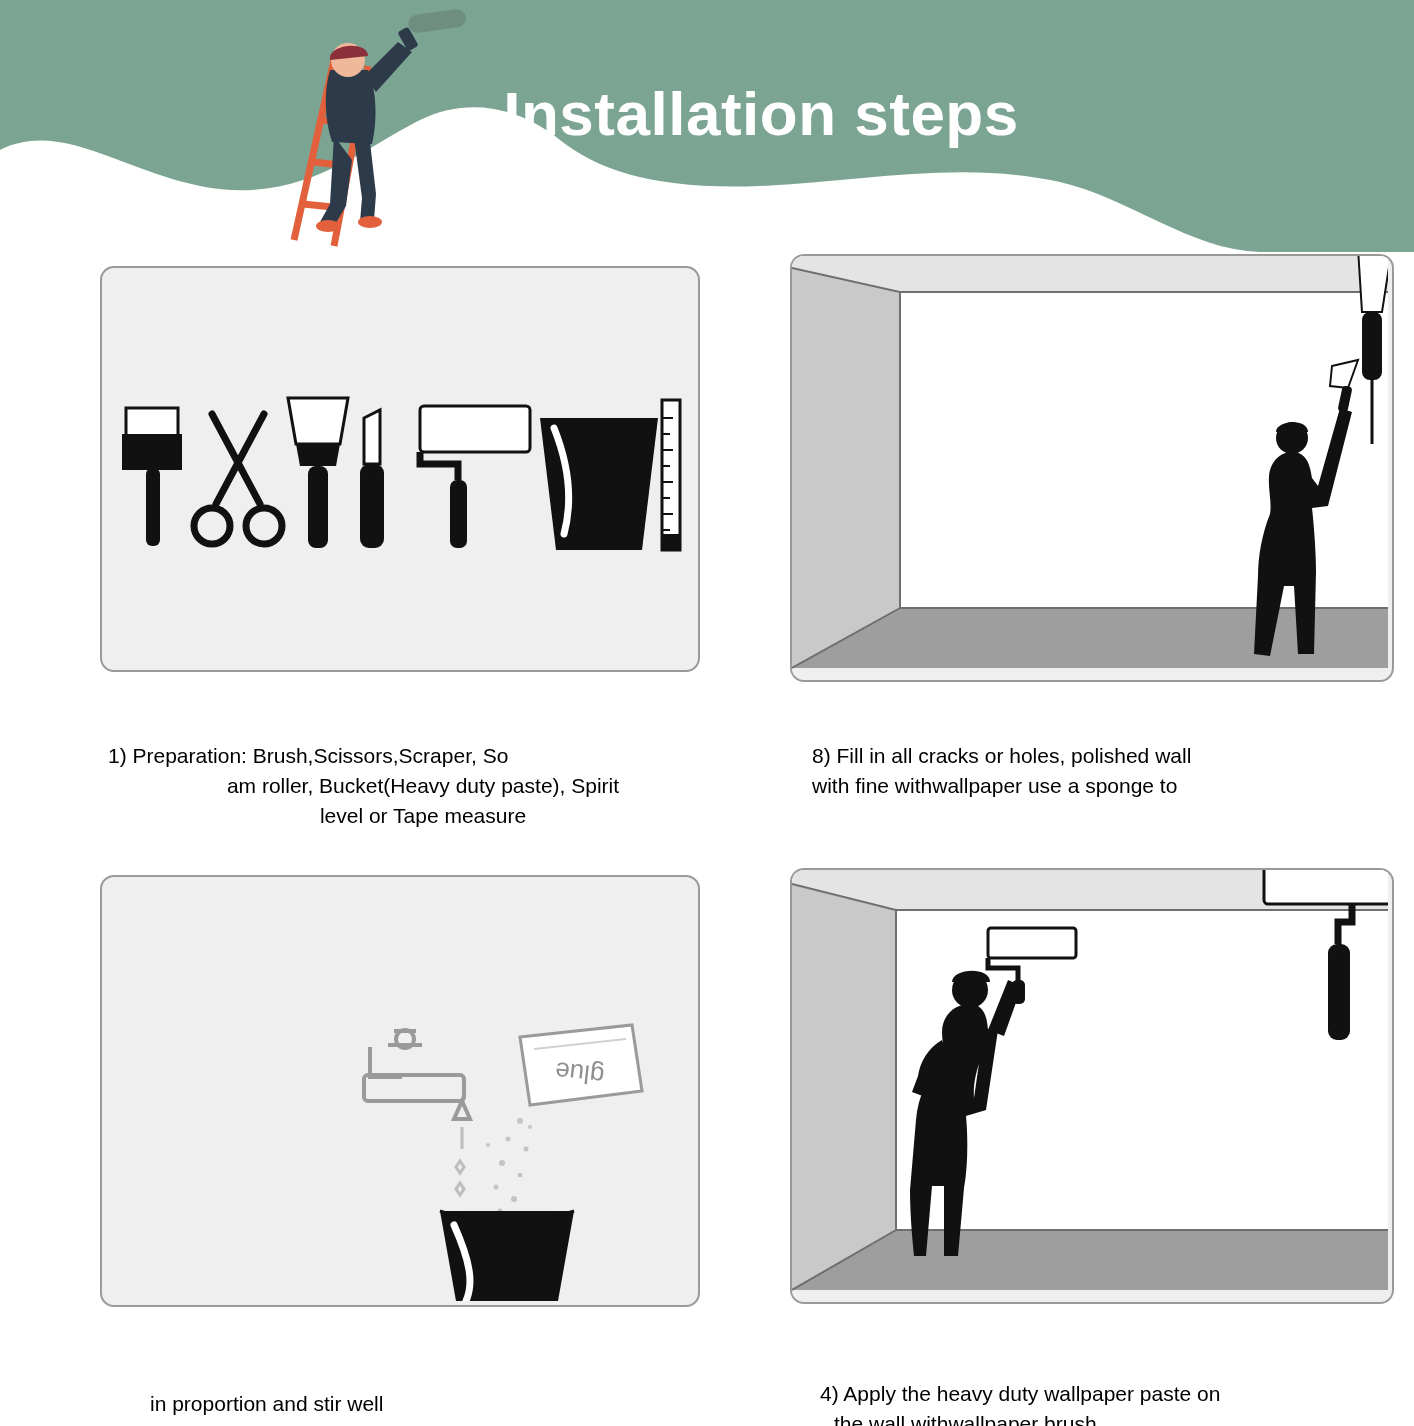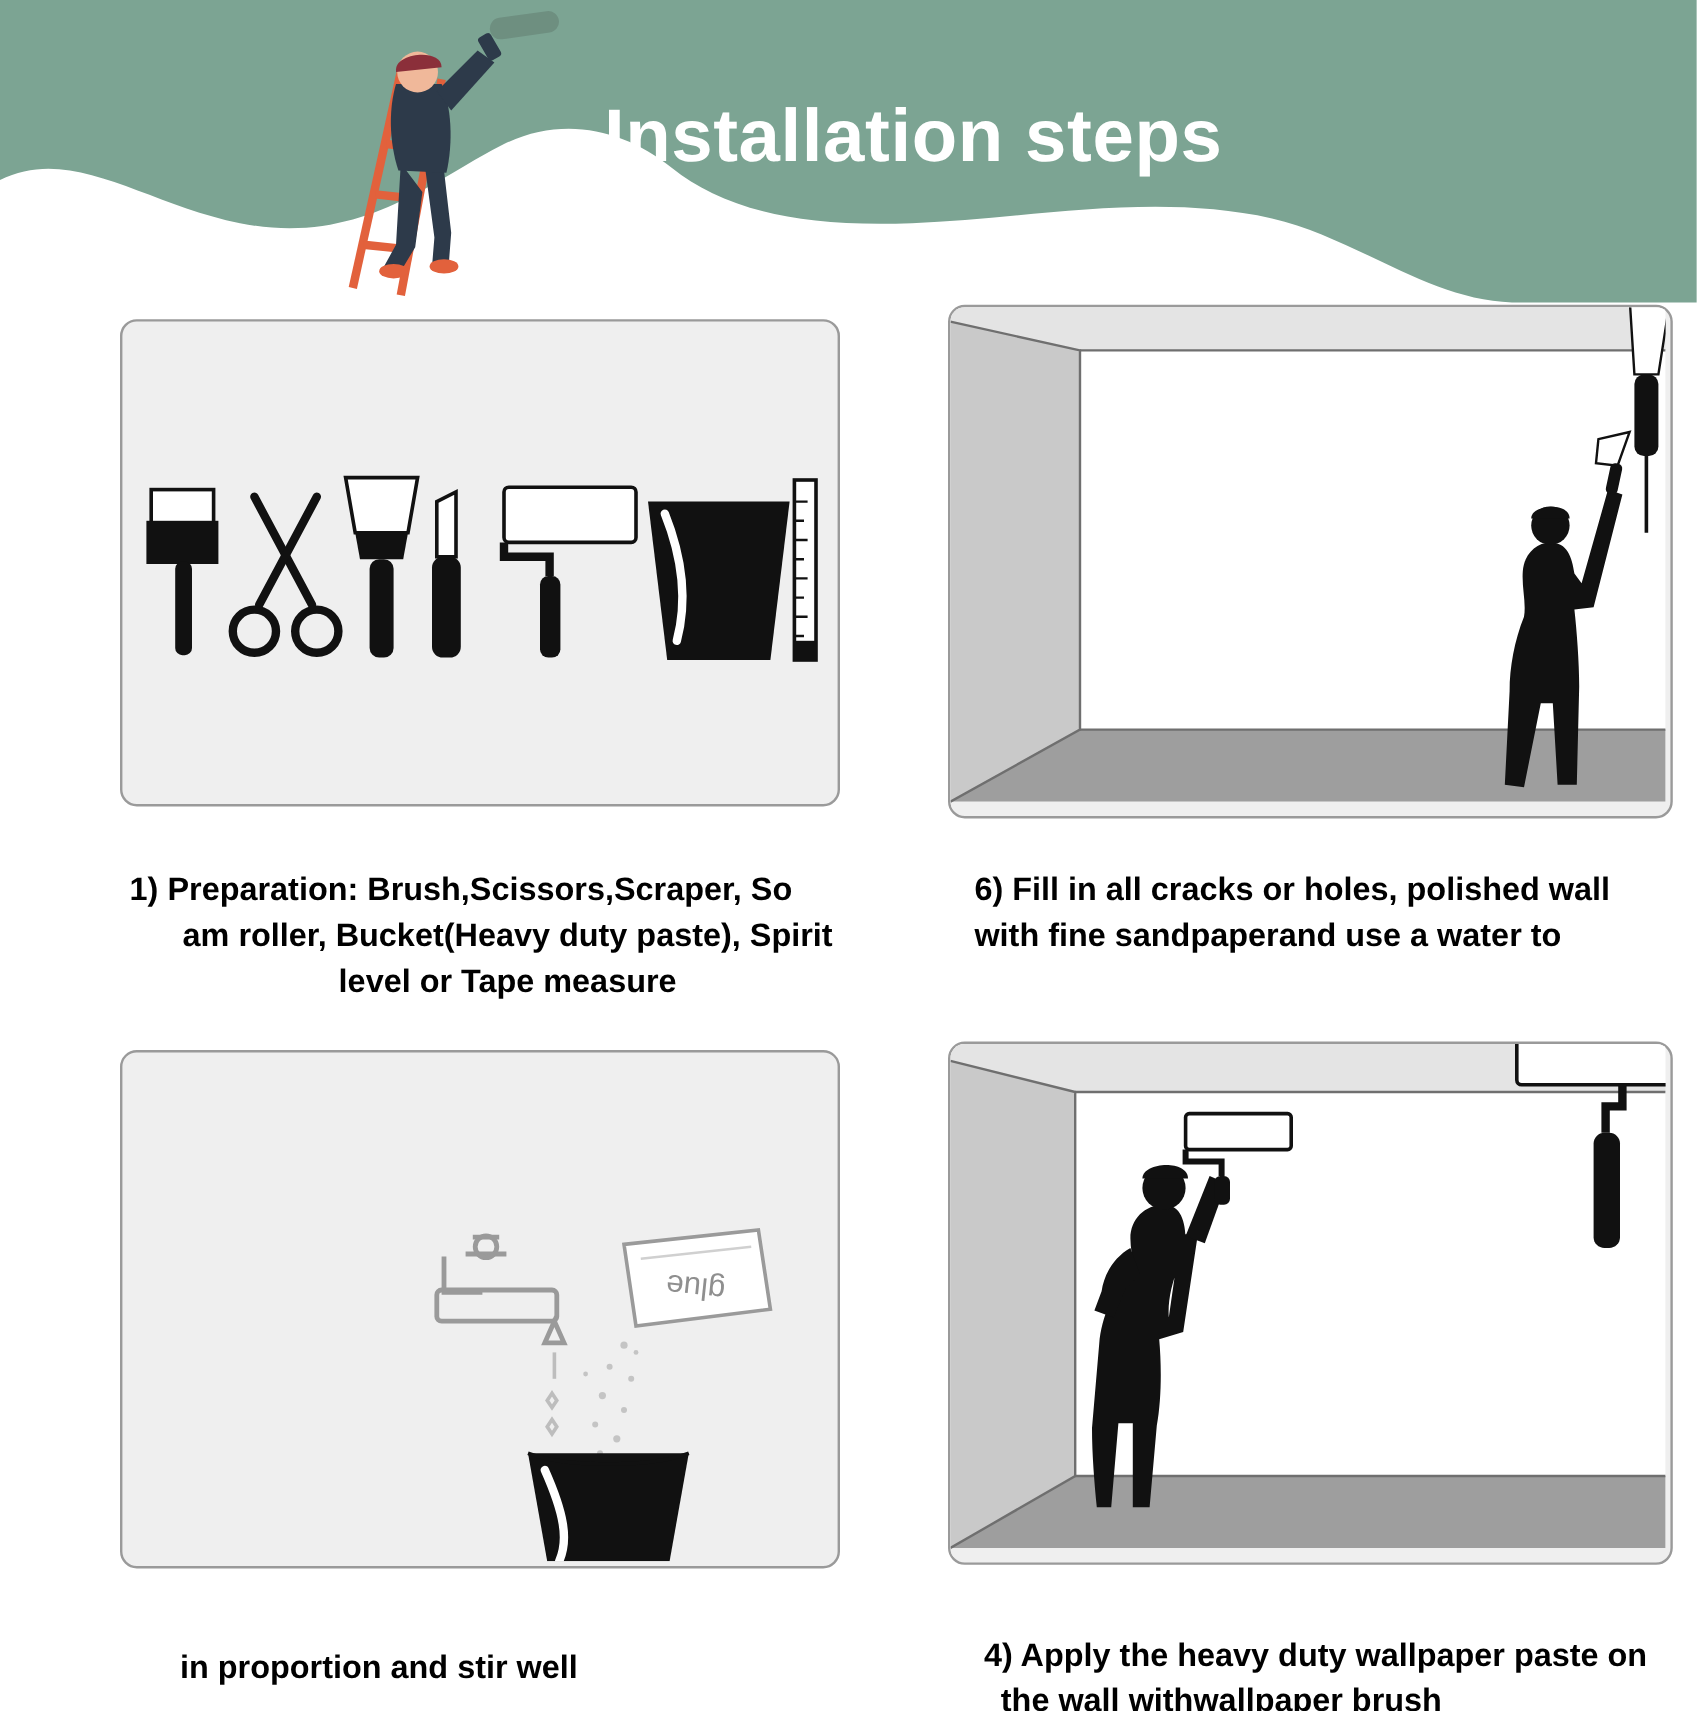--- a/index.html
+++ b/index.html
@@ -61,24 +61,25 @@
   .panel-1 { left: 100px;  top: 266px;  width: 596px; height: 402px; }
   .panel-2 { left: 790px;  top: 254px;  width: 600px; height: 424px; }
   .panel-3 { left: 100px;  top: 875px;  width: 596px; height: 428px; }
   .panel-4 { left: 790px;  top: 868px;  width: 600px; height: 432px; }
 
   .panel svg { display: block; }
 
   
   .caption {
     position: absolute;
-    font-size: 27px;
+    font-size: 21px;
     line-height: 1.42;
     color: #000000;
-    font-weight: 700;
+    font-weight: 400;
+    margin-top: 19px;
   }
   .cap-1 { left: 108px; top: 722px;  width: 600px; }
   .cap-2 { left: 812px; top: 722px;  width: 600px; }
   .cap-3 { left: 120px; top: 1370px; width: 600px; }
   .cap-4 { left: 820px; top: 1360px; width: 600px; }
   .cap-1 .line, .cap-2 .line, .cap-3 .line, .cap-4 .line { display: block; }
   .cap-1 .line2, .cap-1 .line3 { padding-left: 30px; text-align: center; }
   .cap-3 .line2 { padding-left: 30px; }
   .cap-4 .line2 { padding-left: 14px; }
 </style>
@@ -312,22 +313,22 @@
   </svg>
 </div>
 
 <div class="caption cap-1">
   <span class="line line1">1)  Preparation: Brush,Scissors,Scraper, So</span>
   <span class="line line2">am roller, Bucket(Heavy duty paste), Spirit</span>
   <span class="line line3">level or Tape measure</span>
 </div>
 
 <div class="caption cap-2">
-  <span class="line line1">6)  Fill in all cracks or holes, polished wall</span>
-  <span class="line line2">with fine  sandpaperand use a water to</span>
+  <span class="line line1">8)  Fill in all cracks or holes, polished wall</span>
+  <span class="line line2">with fine  withwallpaper use a sponge to</span>
 </div>
 
 <div class="caption cap-3">
   <span class="line line2">in proportion and stir well</span>
 </div>
 
 <div class="caption cap-4">
   <span class="line line1">4)  Apply the heavy duty wallpaper paste on</span>
   <span class="line line2">the wall withwallpaper brush</span>
 </div>

